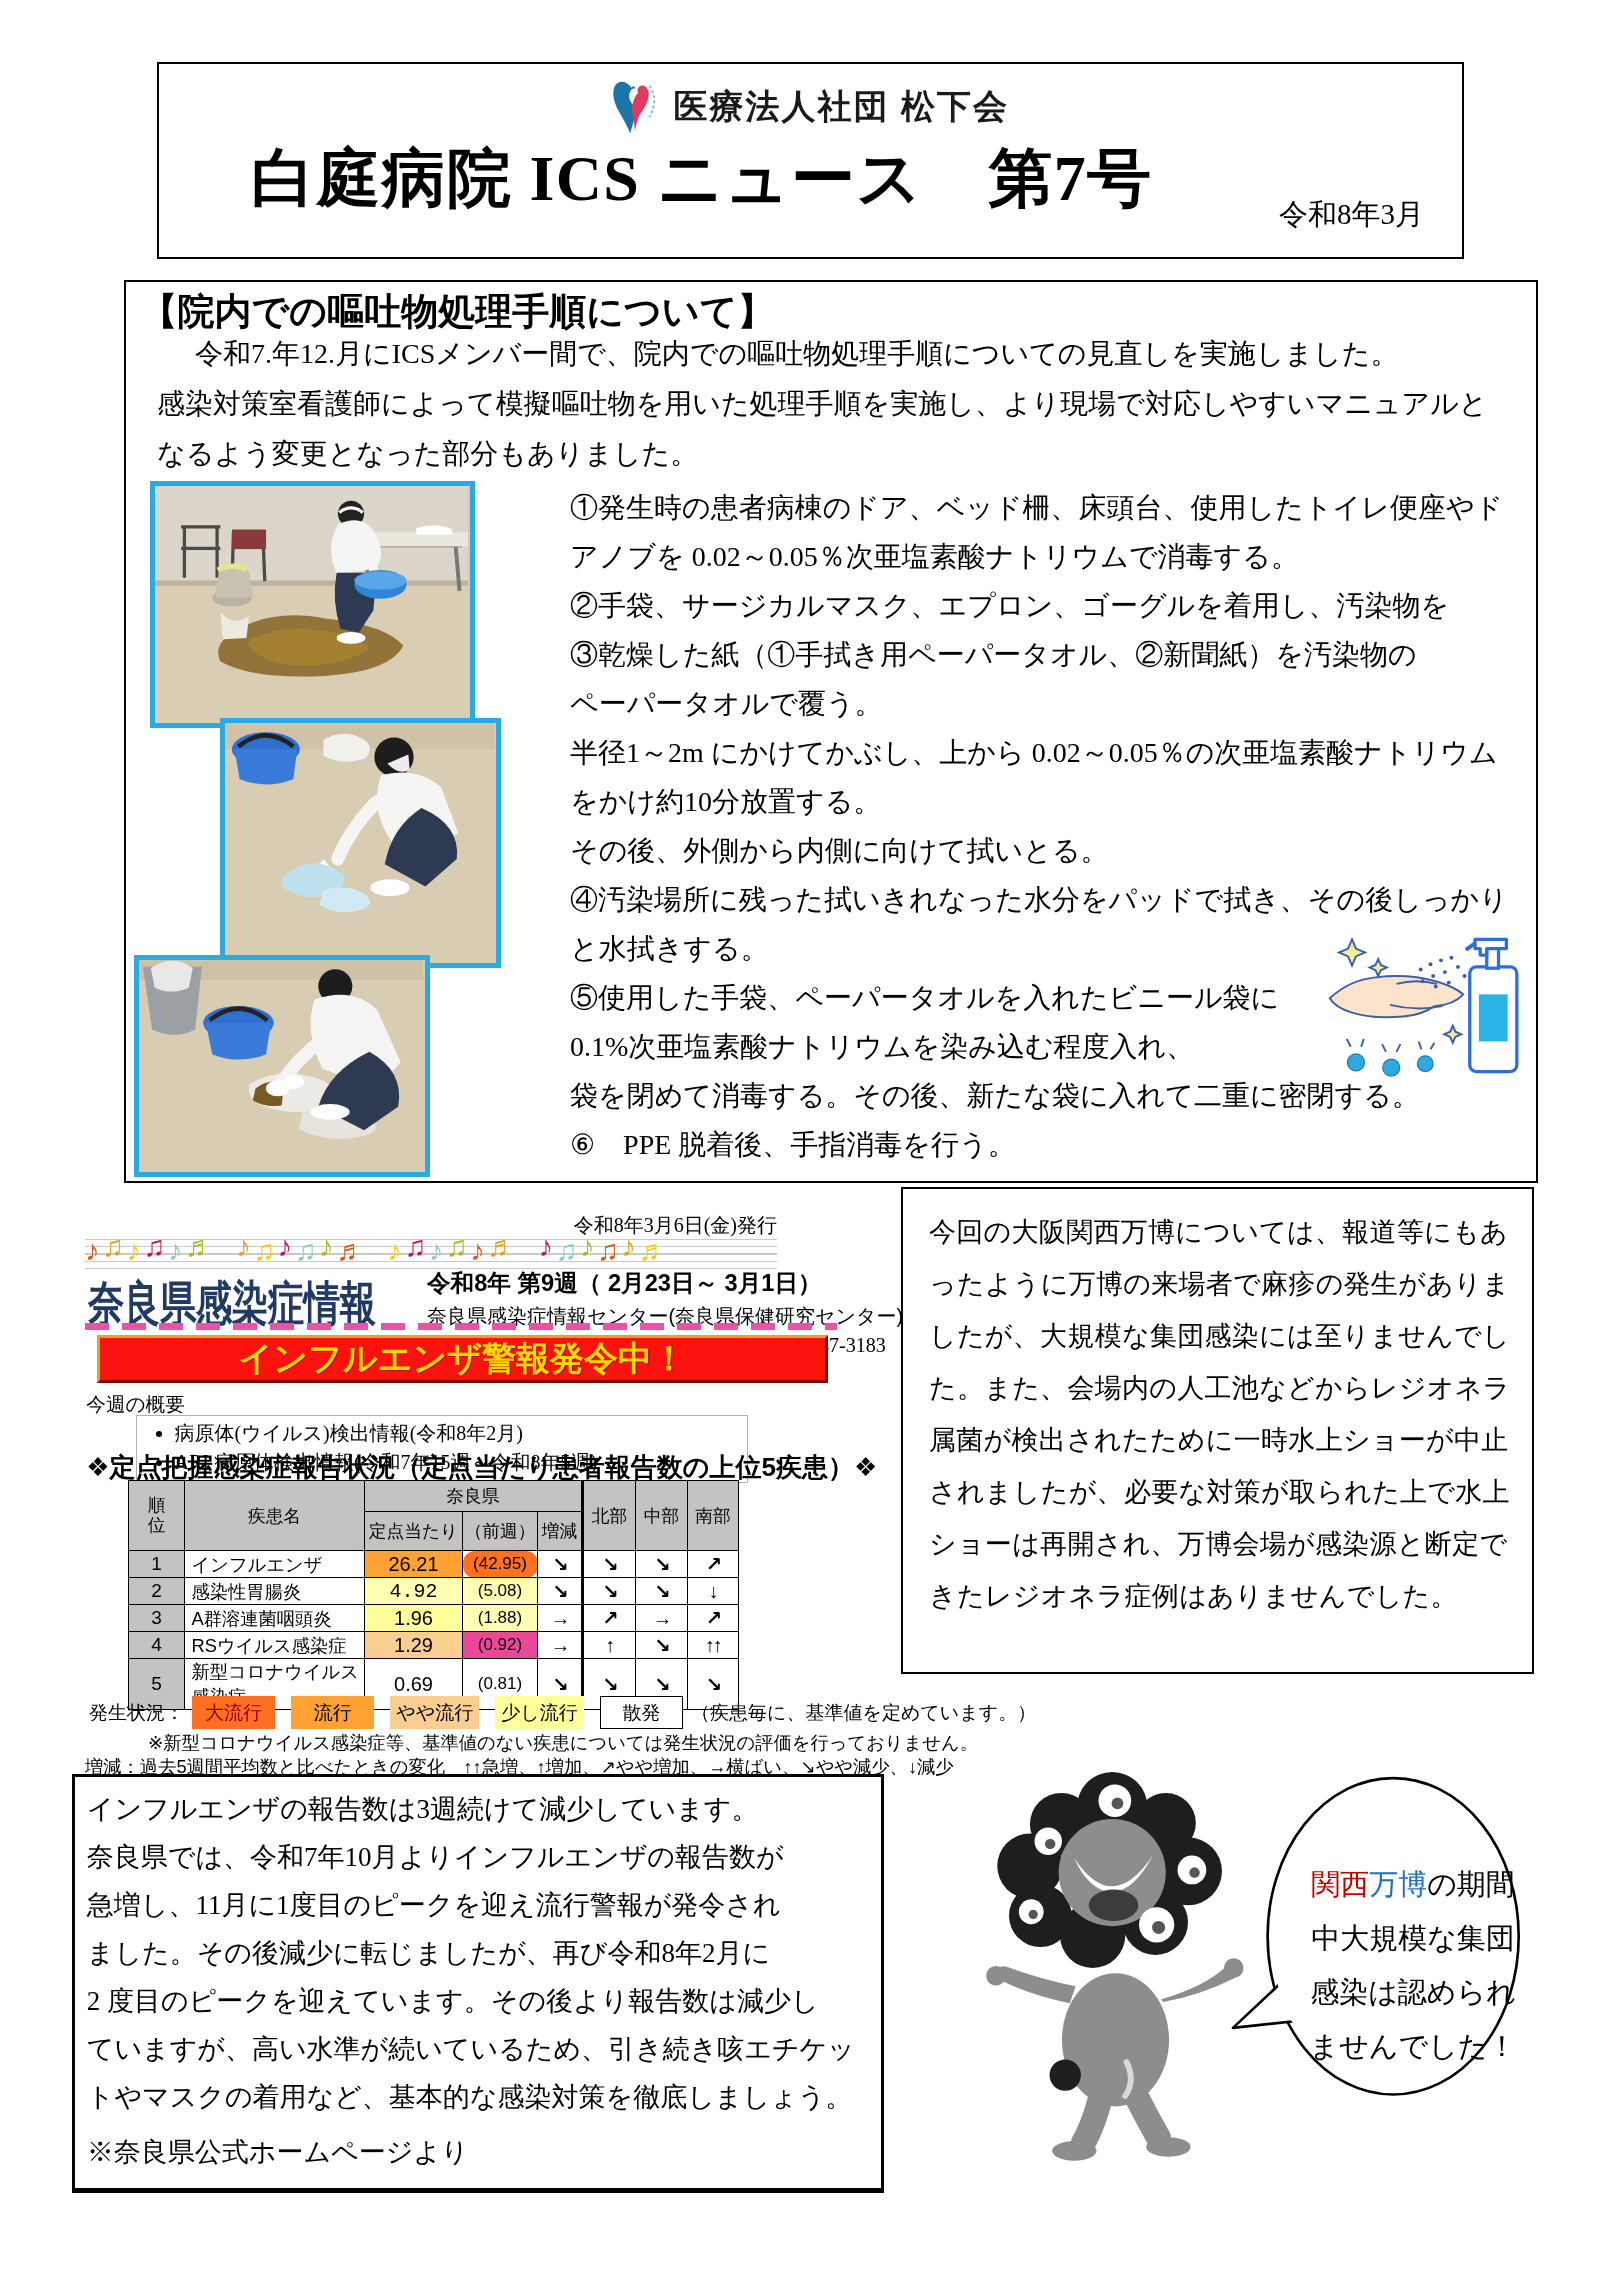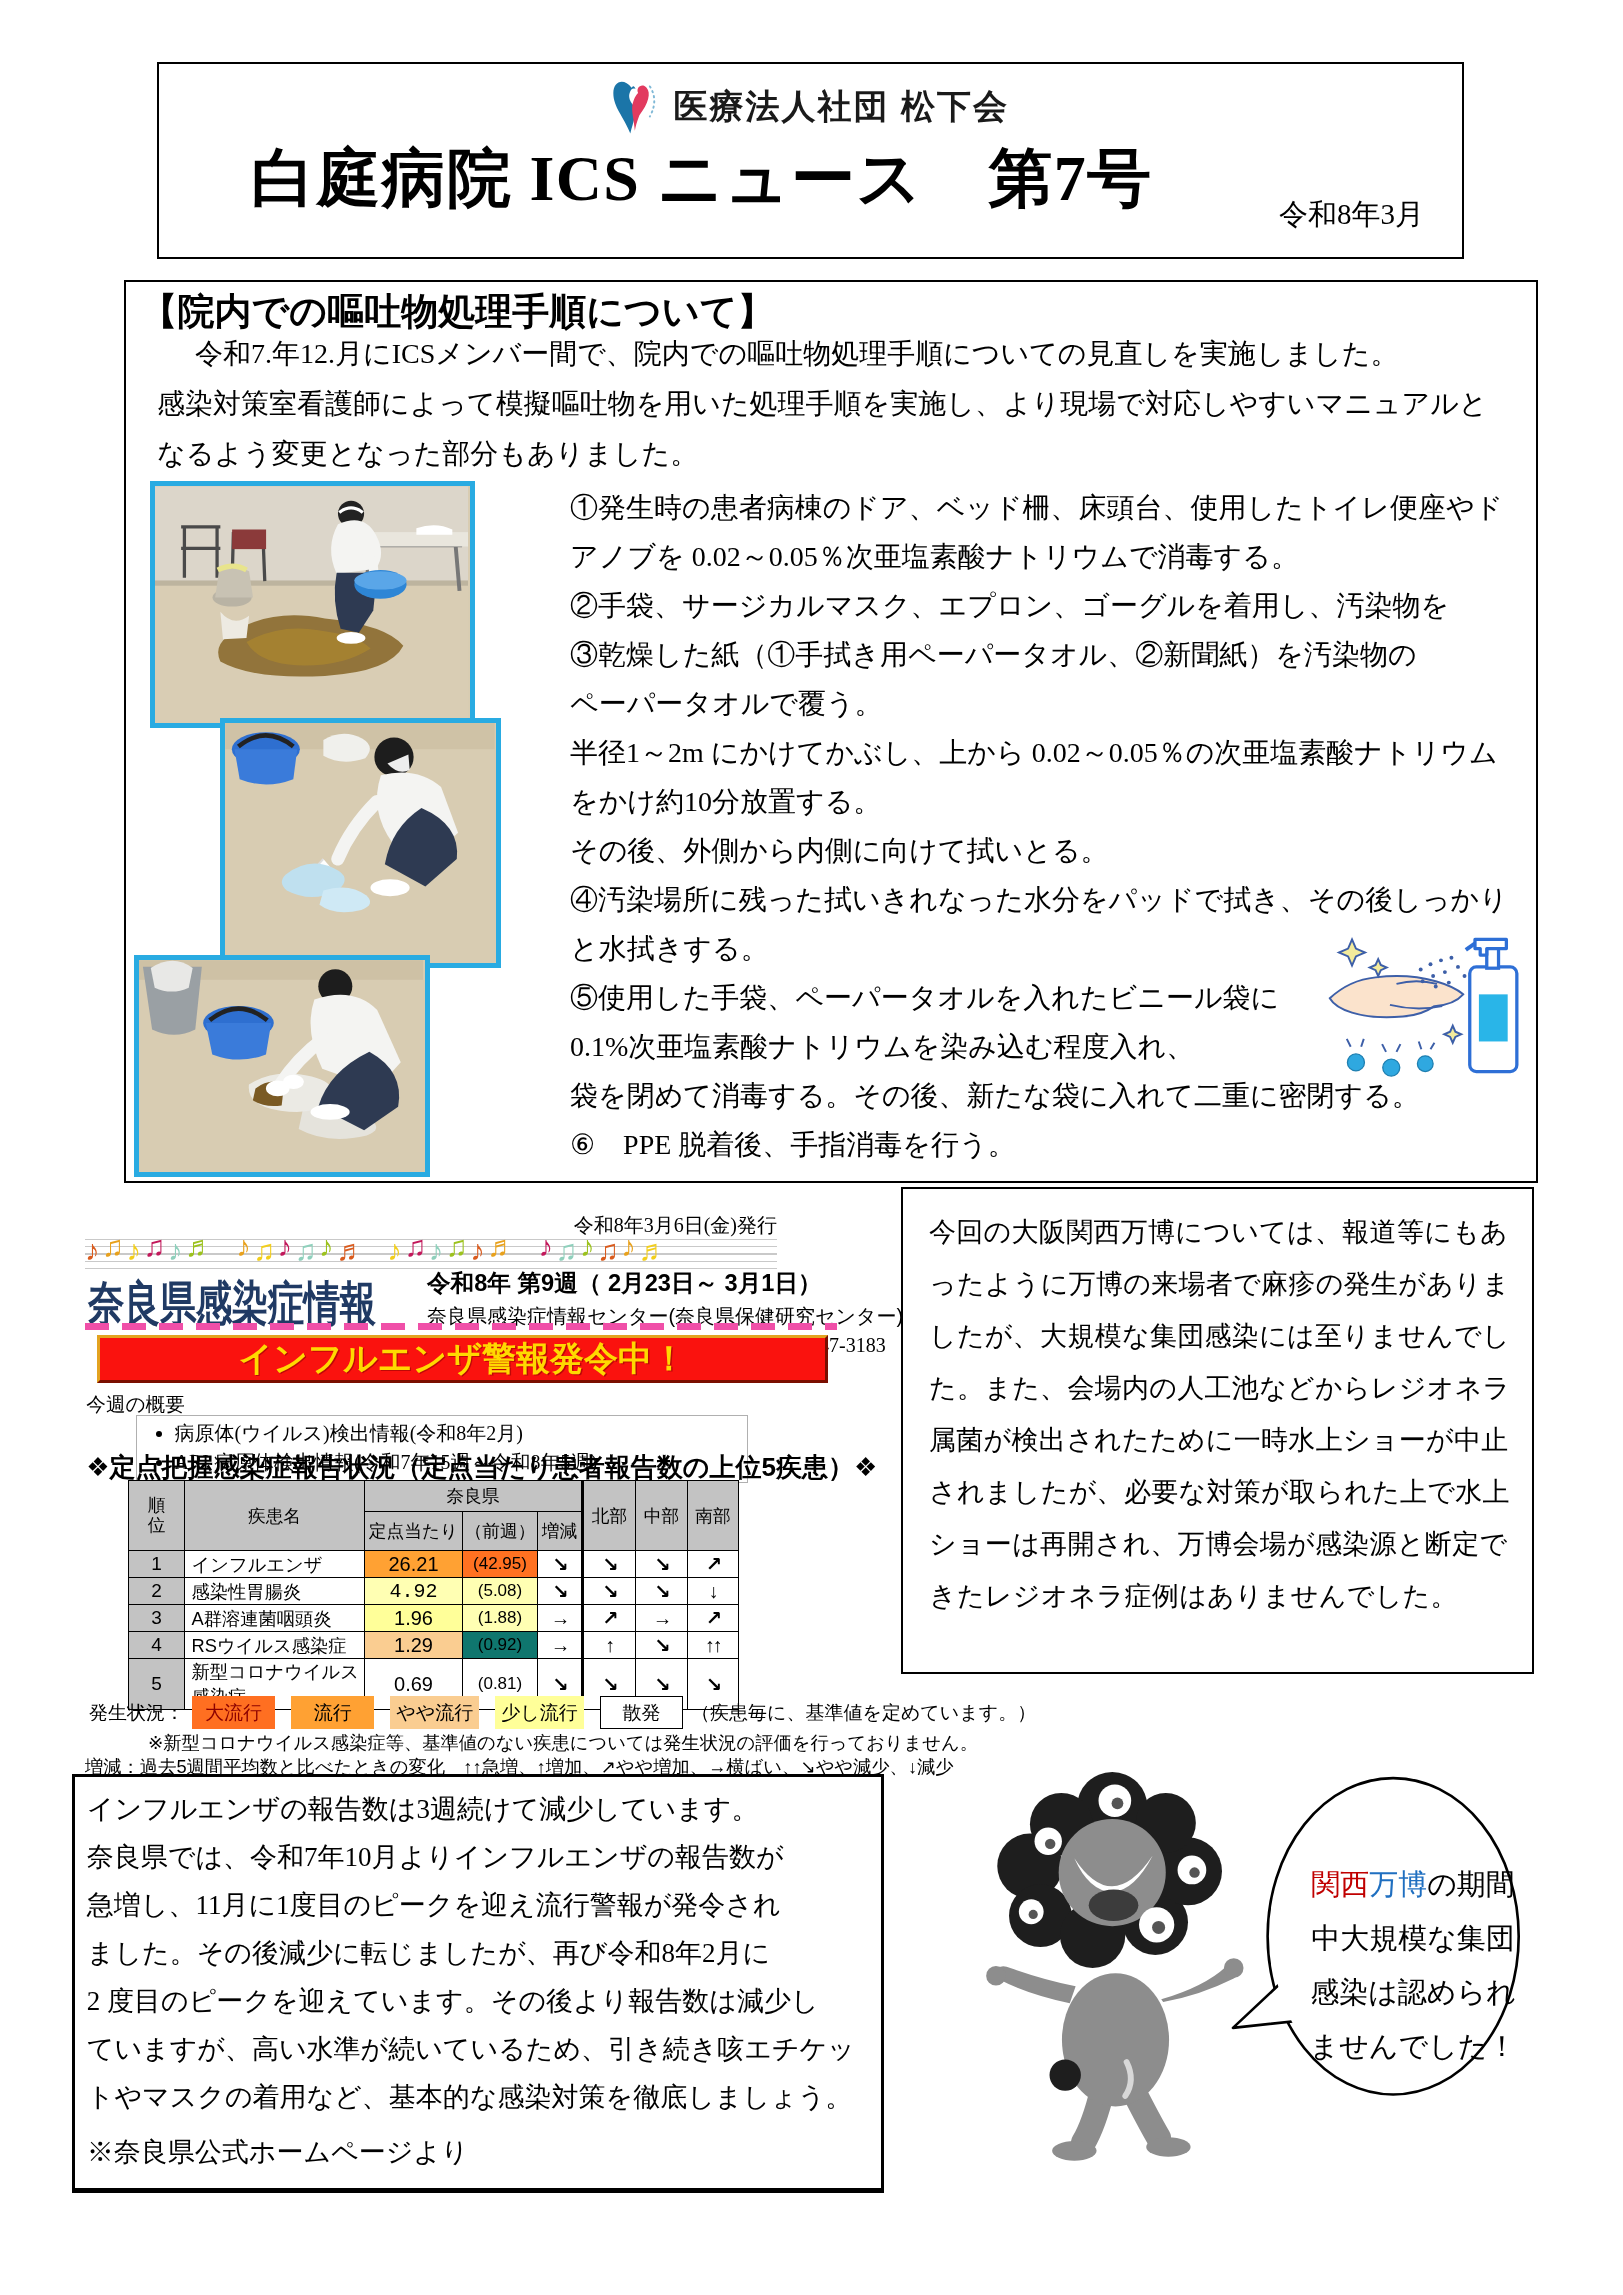--- a/index.html
+++ b/index.html
@@ -300,21 +300,21 @@
       </tr>
       <tr style="height:39px">
         <th>定点当たり</th>
         <th>（前週）</th>
         <th>増減</th>
       </tr>
       <tr style="height:27px">
         <td style="background:#C3C3C3">1</td>
         <td class="td-disease">インフルエンザ</td>
         <td class="td-val" style="background-color: rgb(255, 161, 51);">26.21</td>
-        <td class="td-prev" style="background-color: rgb(255, 113, 33);">(42.95)</td>
+        <td class="td-prev" style="background-color: rgb(255, 113, 33); border-radius: 12px;">(42.95)</td>
         <td class="td-arrow">↘</td>
         <td class="td-arrow b-heavy">↘</td>
         <td class="td-arrow">↘</td>
         <td class="td-arrow">↗</td>
       </tr>
       <tr style="height:27px">
         <td style="background:#C3C3C3">2</td>
         <td class="td-disease">感染性胃腸炎</td>
         <td class="td-val" style="background-color: rgb(255, 255, 179); font-family: Liberation Mono, monospace;">4.92</td>
         <td class="td-prev" style="background-color: rgb(255, 255, 179);">(5.08)</td>
@@ -330,21 +330,21 @@
         <td class="td-prev" style="background-color: rgb(255, 255, 179);">(1.88)</td>
         <td class="td-arrow">→</td>
         <td class="td-arrow b-heavy">↗</td>
         <td class="td-arrow">→</td>
         <td class="td-arrow">↗</td>
       </tr>
       <tr style="height:27px">
         <td style="background:#C3C3C3">4</td>
         <td class="td-disease">RSウイルス感染症</td>
         <td class="td-val" style="background-color: rgb(250, 205, 145);">1.29</td>
-        <td class="td-prev" style="background-color: #0f766e;">(0.92)</td>
+        <td class="td-prev" style="background-color: #ec4899;">(0.92)</td>
         <td class="td-arrow">→</td>
         <td class="td-arrow b-heavy">↑</td>
         <td class="td-arrow">↘</td>
         <td class="td-arrow">↑↑</td>
       </tr>
       <tr style="height:27px">
         <td style="background:#C3C3C3">5</td>
         <td class="td-disease">新型コロナウイルス感染症</td>
         <td class="td-val" style="background-color: rgb(255, 255, 255);">0.69</td>
         <td class="td-prev" style="background-color: rgb(255, 255, 255);">(0.81)</td>

